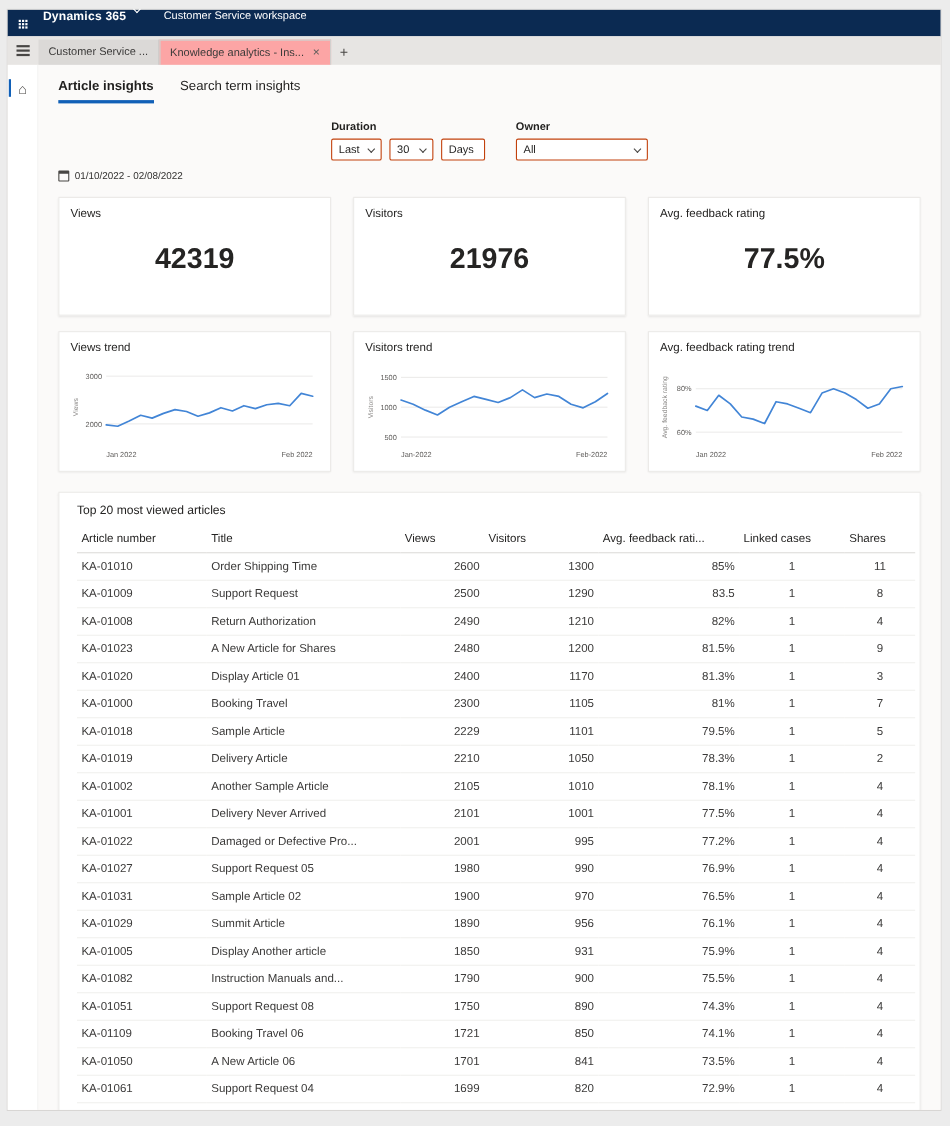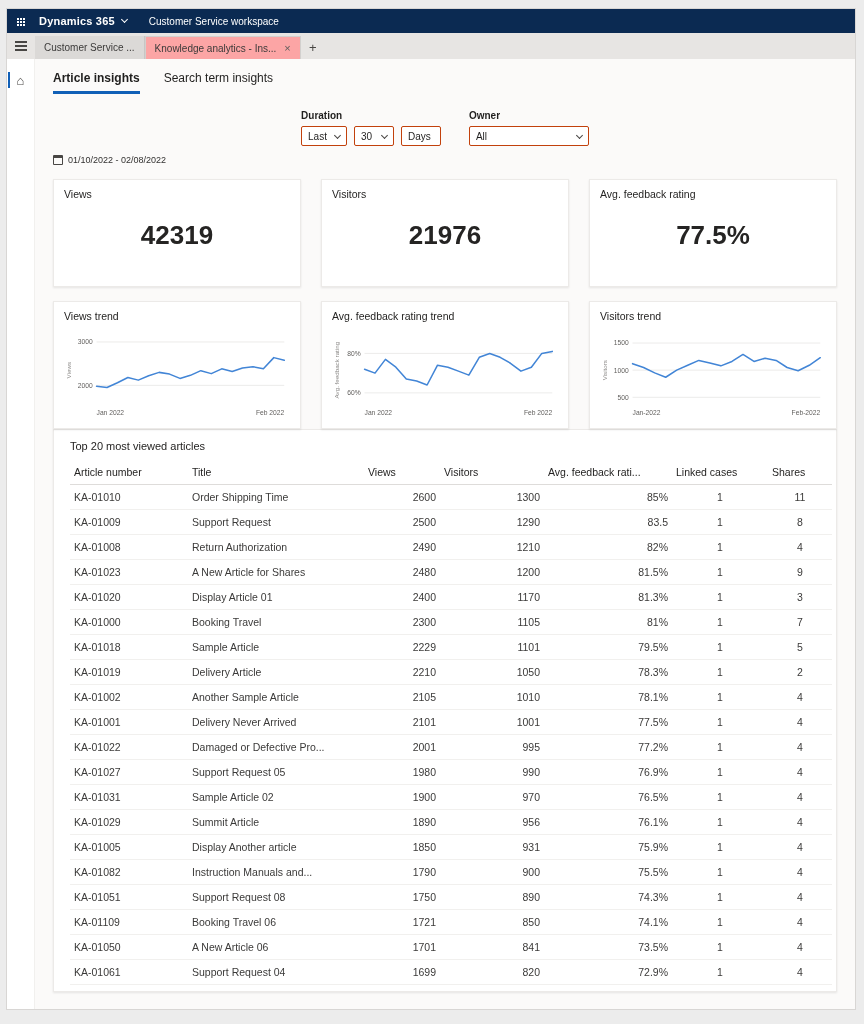--- a/index.html
+++ b/index.html
@@ -2,21 +2,21 @@
 <html><head>
 <meta charset="utf-8">
 <style>
   * { box-sizing: border-box; margin: 0; padding: 0; }
   html,body { width:864px; height:1024px; }
   body { font-family:"Liberation Sans", sans-serif; background:#ececec; overflow:hidden; }
   .frame { width:864px; height:1024px; padding:8px 8px 14px 6px; }
   .app { height:100%; display:flex; flex-direction:column; background:#fbfaf9; border:1px solid #d8d6d4; }
 
   
-  .topbar { height:24px; background:#0b2a52; display:flex; align-items:center; padding:0 10px; flex:0 0 auto; }
+  .topbar { height:24px; background:#0b2a52; display:flex; align-items:flex-start; padding:0 10px; flex:0 0 auto; }
   .waffle { width:22px; height:100%; display:flex; align-items:center; justify-content:flex-start; cursor:pointer; }
   .dots { width:2px; height:2px; background:#fff;
     box-shadow:3px 0 0 #fff,6px 0 0 #fff,0 3px 0 #fff,3px 3px 0 #fff,6px 3px 0 #fff,0 6px 0 #fff,3px 6px 0 #fff,6px 6px 0 #fff;
     margin-top:-5px; }
   .brand { color:#fff; font-size:11px; font-weight:700; letter-spacing:.2px; }
   .chev-white { width:5px; height:5px; border-right:1.2px solid #fff; border-bottom:1.2px solid #fff; transform:rotate(45deg); margin:-3px 0 0 7px; }
   .workspace { color:#fff; font-size:10px; margin-left:22px; }
 
   
   .tabstrip { height:26px; background:#e7e5e3; display:flex; align-items:flex-end; flex:0 0 auto; }
@@ -55,21 +55,21 @@
   .kpi-row, .trend-row { display:flex; gap:20px; margin-top:14px; }
   .kpi-card { flex:1; height:108px; padding:8px 10px; position:relative; }
   .card-label { font-size:10.5px; color:#252423; }
   .kpi-value { position:absolute; left:0; right:0; top:46%; transform:translateY(-30%); text-align:center; font-size:26px; font-weight:600; color:#252423; }
   .trend-card { flex:1; height:128px; padding:8px 10px 4px 10px; display:flex; flex-direction:column; }
   .trend-svg { flex:1; width:100%; margin-top:2px; }
   .tick, .xlab { font-size:7px; fill:#605e5c; font-family:"Liberation Sans",sans-serif; }
   .ylab { font-size:6.5px; fill:#8a8886; font-family:"Liberation Sans",sans-serif; }
 
   
-  .table-card { padding:10px 16px 6px 16px; }
+  .table-card { margin-top:18px; padding:10px 16px 6px 16px; }
   .table-title { font-size:11px; color:#252423; margin-bottom:8px; }
   table.articles { width:100%; border-collapse:collapse; table-layout:fixed; }
   table.articles th { font-size:10.5px; font-weight:400; color:#252423; text-align:left; padding:6px 4px; border-bottom:1px solid #dedcda; }
   table.articles td { font-size:10.5px; color:#3b3a39; height:25px; padding:0 4px; border-bottom:1px solid #f1f0ee; }
   .col-0 { width:118px; }
   .col-1 { width:176px; }
   .col-2 { width:76px; text-align:right; }
   .col-3 { width:104px; text-align:right; }
   .col-4 { width:128px; text-align:right; }
   .col-5 { width:96px; text-align:center; }
@@ -170,47 +170,47 @@
                 <text x="30" y="62.366666666666674" text-anchor="end" class="tick">2000</text>
                 <line x1="34" x2="230" y1="14.533333333333331" y2="14.533333333333331" stroke="#e6e5e4" stroke-width="0.8"></line>
                 <text x="30" y="17.03333333333333" text-anchor="end" class="tick">3000</text>
                 <polyline points="34.0,60.8 44.9,62.1 55.8,57.1 66.7,51.7 77.6,54.4 88.4,49.9 99.3,46.3 110.2,48.1 121.1,52.6 132.0,49.4 142.9,44.5 153.8,47.6 164.7,42.6 175.6,45.4 186.4,41.7 197.3,40.4 208.2,42.6 219.1,30.9 230.0,33.6" fill="none" stroke="#4285d6" stroke-width="1.6" stroke-linejoin="round" stroke-linecap="round"></polyline>
                 <text x="34" y="91" class="xlab">Jan 2022</text>
                 <text x="230" y="91" text-anchor="end" class="xlab">Feb 2022</text>
                 <text transform="translate(7 44) rotate(-90)" text-anchor="middle" class="ylab">Views</text>
               </svg>
           </div>
           <div class="card trend-card">
-            <div class="card-label">Avg. feedback rating trend</div>
-            <svg class="trend-svg" viewBox="0 0 236 96">
-                <line x1="34" x2="230" y1="67.69696969696969" y2="67.69696969696969" stroke="#e6e5e4" stroke-width="0.8"></line>
-                <text x="30" y="70.19696969696969" text-anchor="end" class="tick">60%</text>
-                <line x1="34" x2="230" y1="26.484848484848484" y2="26.484848484848484" stroke="#e6e5e4" stroke-width="0.8"></line>
-                <text x="30" y="28.984848484848484" text-anchor="end" class="tick">80%</text>
-                <polyline points="34.0,43.0 44.9,47.1 55.8,32.7 66.7,40.9 77.6,53.3 88.4,55.3 99.3,59.5 110.2,38.8 121.1,40.9 132.0,45.0 142.9,49.2 153.8,30.6 164.7,26.5 175.6,30.6 186.4,36.8 197.3,45.0 208.2,40.9 219.1,26.5 230.0,24.4" fill="none" stroke="#4285d6" stroke-width="1.6" stroke-linejoin="round" stroke-linecap="round"></polyline>
-                <text x="34" y="91" class="xlab">Jan 2022</text>
-                <text x="230" y="91" text-anchor="end" class="xlab">Feb 2022</text>
-                <text transform="translate(7 44) rotate(-90)" text-anchor="middle" class="ylab">Avg. feedback rating</text>
-              </svg>
-          </div>
-          <div class="card trend-card">
             <div class="card-label">Visitors trend</div>
             <svg class="trend-svg" viewBox="0 0 236 96">
                 <line x1="34" x2="230" y1="72.33333333333333" y2="72.33333333333333" stroke="#e6e5e4" stroke-width="0.8"></line>
                 <text x="30" y="74.83333333333333" text-anchor="end" class="tick">500</text>
                 <line x1="34" x2="230" y1="44" y2="44" stroke="#e6e5e4" stroke-width="0.8"></line>
                 <text x="30" y="46.5" text-anchor="end" class="tick">1000</text>
                 <line x1="34" x2="230" y1="15.66666666666667" y2="15.66666666666667" stroke="#e6e5e4" stroke-width="0.8"></line>
                 <text x="30" y="18.16666666666667" text-anchor="end" class="tick">1500</text>
                 <polyline points="34.0,37.2 45.5,41.2 57.1,46.8 68.6,51.4 80.1,44.0 91.6,38.9 103.2,33.8 114.7,36.6 126.2,39.5 137.8,34.9 149.3,27.6 160.8,34.9 172.4,31.5 183.9,33.8 195.4,41.2 206.9,44.6 218.5,38.9 230.0,31.0" fill="none" stroke="#4285d6" stroke-width="1.6" stroke-linejoin="round" stroke-linecap="round"></polyline>
                 <text x="34" y="91" class="xlab">Jan-2022</text>
                 <text x="230" y="91" text-anchor="end" class="xlab">Feb-2022</text>
                 <text transform="translate(7 44) rotate(-90)" text-anchor="middle" class="ylab">Visitors</text>
               </svg>
           </div>
+          <div class="card trend-card">
+            <div class="card-label">Avg. feedback rating trend</div>
+            <svg class="trend-svg" viewBox="0 0 236 96">
+                <line x1="34" x2="230" y1="67.69696969696969" y2="67.69696969696969" stroke="#e6e5e4" stroke-width="0.8"></line>
+                <text x="30" y="70.19696969696969" text-anchor="end" class="tick">60%</text>
+                <line x1="34" x2="230" y1="26.484848484848484" y2="26.484848484848484" stroke="#e6e5e4" stroke-width="0.8"></line>
+                <text x="30" y="28.984848484848484" text-anchor="end" class="tick">80%</text>
+                <polyline points="34.0,43.0 44.9,47.1 55.8,32.7 66.7,40.9 77.6,53.3 88.4,55.3 99.3,59.5 110.2,38.8 121.1,40.9 132.0,45.0 142.9,49.2 153.8,30.6 164.7,26.5 175.6,30.6 186.4,36.8 197.3,45.0 208.2,40.9 219.1,26.5 230.0,24.4" fill="none" stroke="#4285d6" stroke-width="1.6" stroke-linejoin="round" stroke-linecap="round"></polyline>
+                <text x="34" y="91" class="xlab">Jan 2022</text>
+                <text x="230" y="91" text-anchor="end" class="xlab">Feb 2022</text>
+                <text transform="translate(7 44) rotate(-90)" text-anchor="middle" class="ylab">Avg. feedback rating</text>
+              </svg>
+          </div>
         </div>
 
         <div class="card table-card">
           <div class="table-title">Top 20 most viewed articles</div>
           <table class="articles">
             <thead>
               <tr>
                   <th class="col-0">Article number</th>
                   <th class="col-1">Title</th>
                   <th class="col-2">Views</th>

